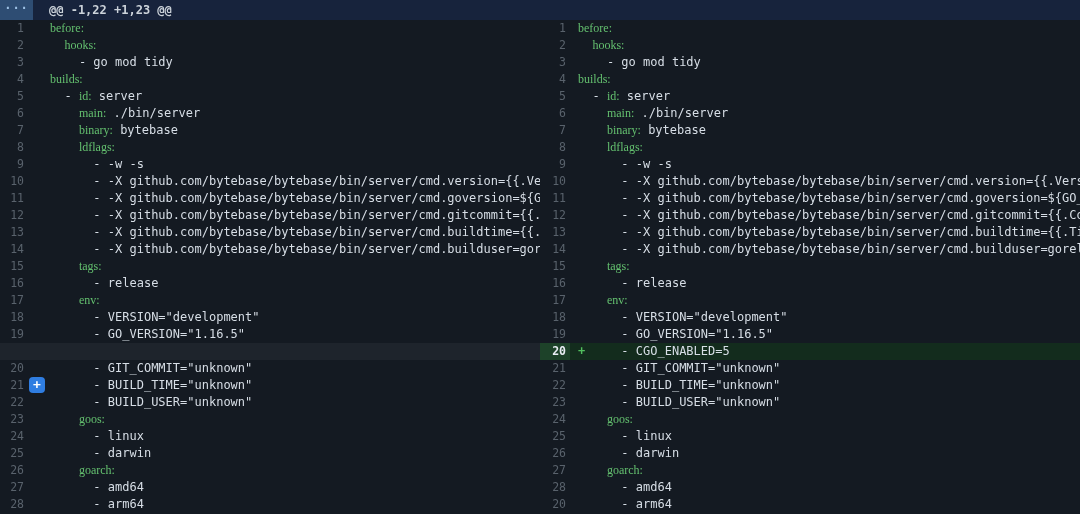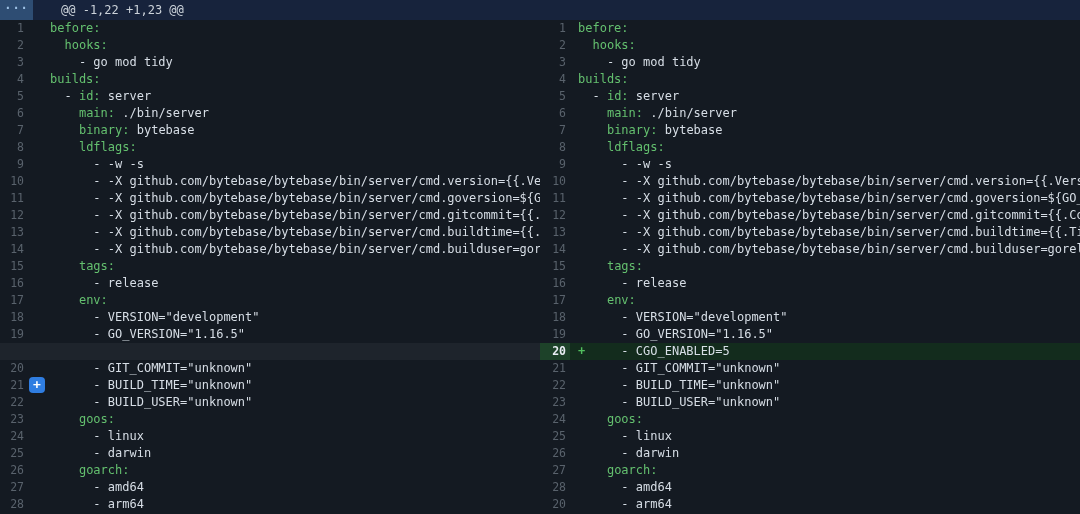--- a/index.html
+++ b/index.html
@@ -12,38 +12,38 @@
     display:flex;align-items:stretch;height:20px;
     background:var(--hunkBg,#17233c);
     font-size:12px;
   }
   .expand-chip{
     width:33px;background:var(--chipBg,#2e4d73);color:var(--chipFg,#9dc1e4);
     text-align:center;line-height:17px;font-weight:bold;letter-spacing:1px;
     cursor:pointer;user-select:none;
   }
   .hunk-label{
-    margin-left:28px;color:var(--hunkFg,#ccd3da);line-height:20px;white-space:pre;
+    margin-left:16px;color:var(--hunkFg,#ccd3da);line-height:20px;white-space:pre;font-weight:bold;
   }
   .diff{display:flex;width:1080px;}
   .pane{width:540px;overflow:hidden;}
   .row{
     position:relative;display:flex;height:17px;line-height:17px;
     font-size:12px;white-space:pre;
   }
   .gutter{
     flex:none;width:30px;box-sizing:border-box;text-align:right;
     color:var(--lineNum,#59626c);font-size:11.5px;
   }
   .pane-left .gutter{padding-right:6px;}
   .pane-right .gutter{padding-right:4px;}
   .code{flex:1;color:var(--text,#d7dee6);overflow:hidden;}
   .pane-left .code{padding-left:20px;}
   .pane-right .code{padding-left:8px;}
-  .seg-k{color:var(--key,#64c06f);}
+  .seg-k{color:var(--key,#64c06f);font-family:Liberation Serif, serif;}
   .seg-t{color:var(--text,#d7dee6);}
   .row.added{background:var(--addBg,#132c1d);}
   .row.added .gutter{background:var(--addGutterBg,#1d4229);color:#e9eef4;font-weight:bold;}
   .marker{
     position:absolute;left:38px;top:0;color:var(--plus,#52bf5f);
     font-weight:bold;line-height:17px;
   }
   .row.spacer{background:var(--spacerBg,#1e242c);}
   .comment-btn{
     position:absolute;left:29px;top:0;width:16px;height:16px;

